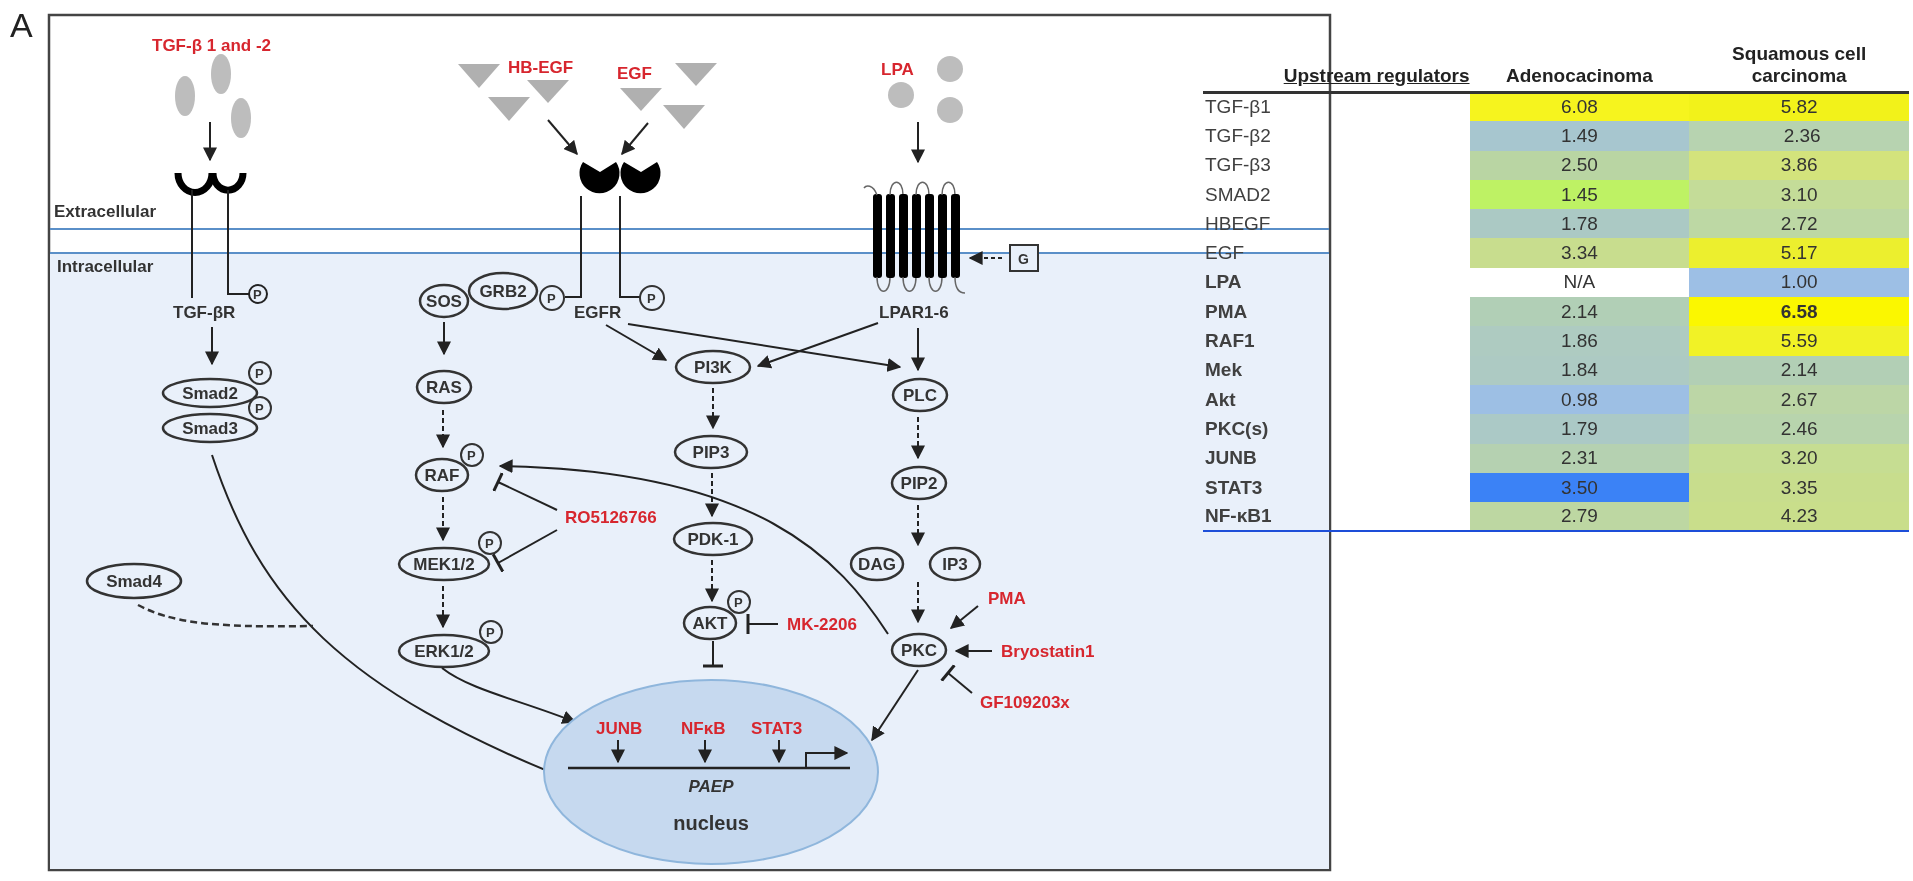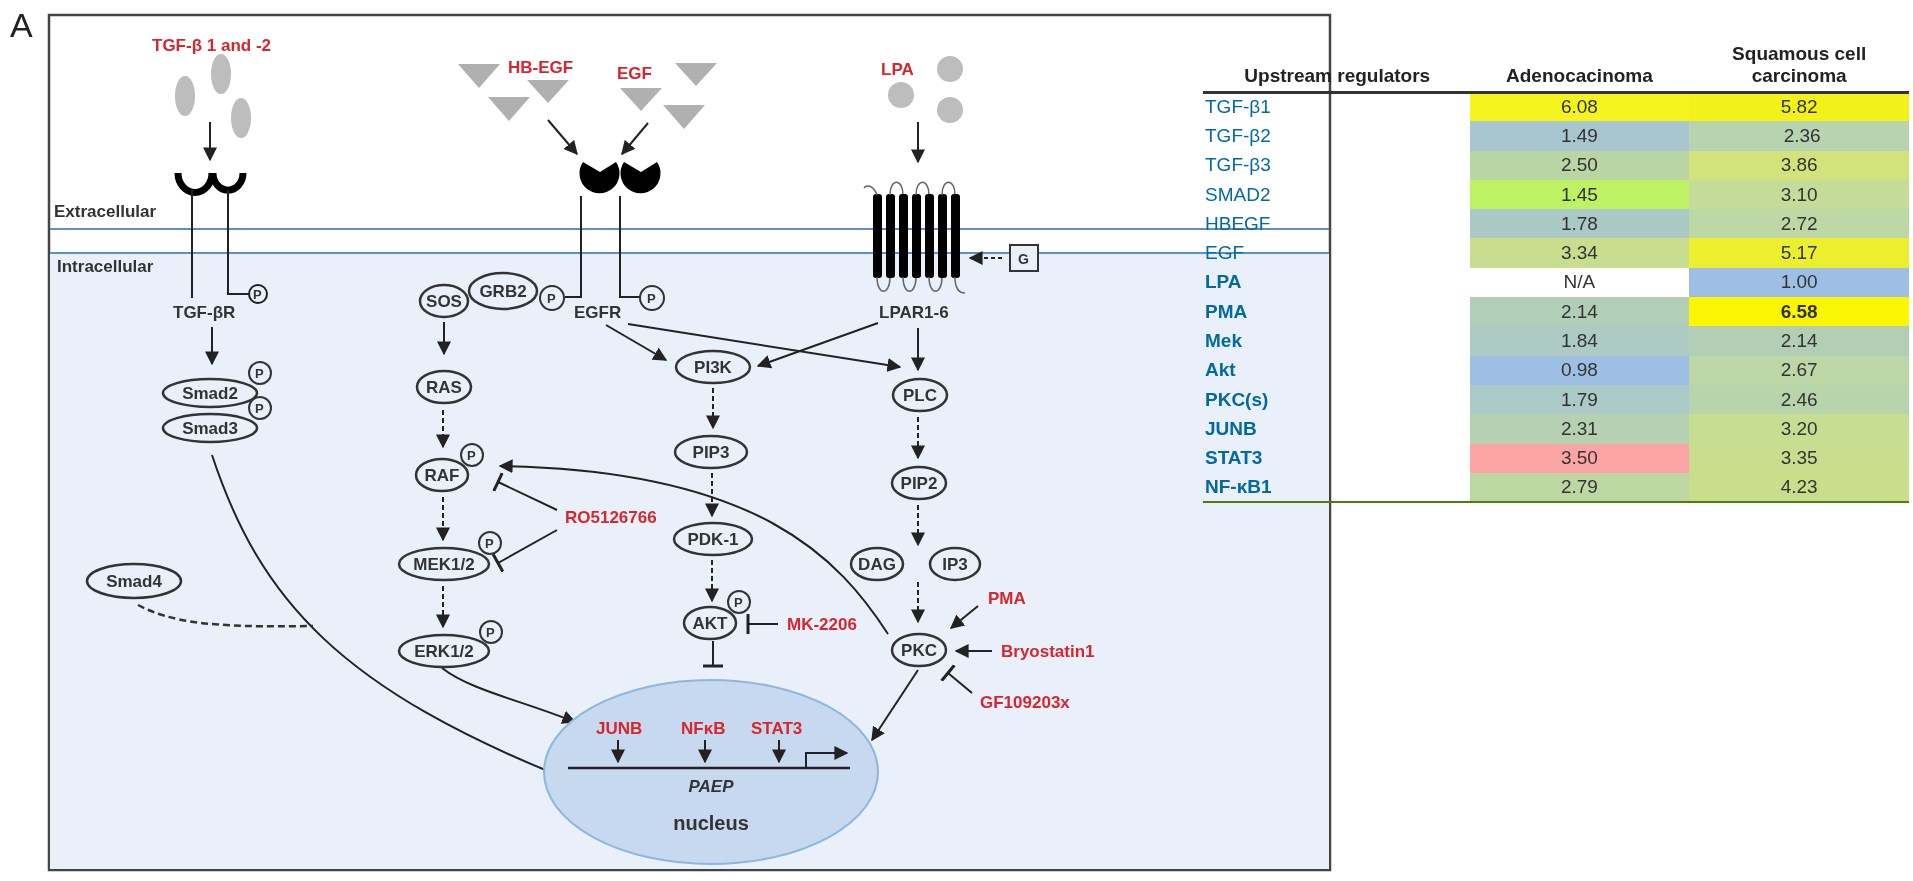--- a/index.html
+++ b/index.html
@@ -6,27 +6,27 @@
   body{width:1913px;height:881px;position:relative;overflow:hidden;font-family:"Liberation Sans",sans-serif;}
   .panel-letter{position:absolute;font-family:"Liberation Sans",sans-serif;font-size:34px;color:#222;}
   #diagram{position:absolute;left:0;top:0;}
   .lbl{font-family:"Liberation Sans",sans-serif;font-weight:bold;fill:#333;}
   .red{fill:#d7262e;}
   .node-text{font-size:17px;}
   .ptext{font-size:13px;}
   #table-wrap{position:absolute;left:1203px;top:22px;width:706px;}
   table{border-collapse:collapse;width:706px;font-family:"Liberation Sans",sans-serif;}
   th{font-weight:bold;font-size:19px;color:#222;vertical-align:bottom;padding:0 0 4px 0;text-align:center;}
-  th.first{text-align:center;padding-left:2px;}
+  th.first{text-align:right;padding-left:2px;text-decoration:underline;}
   thead tr{border-bottom:3px solid #333;}
   tbody tr{height:29.3px;}
   td{font-size:19px;color:#333;text-align:center;padding:0;}
-  td.name{text-align:left;padding-left:2px;font-weight:normal;color:#0369a1;width:265px;}
+  td.name{text-align:left;padding-left:2px;font-weight:normal;color:#404040;width:265px;}
   td.name.bold{font-weight:bold;}
-  tbody tr:last-child{border-bottom:2px solid #4d7c0f;}
+  tbody tr:last-child{border-bottom:2px solid #1d4ed8;}
 </style>
 </head>
 <body>
 
 <div class="panel-letter" style="left:10px;top:6px;">A</div>
 <div class="panel-letter" style="left:1178px;top:6px;">B</div>
 
 <svg id="diagram" width="1913" height="881" viewBox="0 0 1913 881">
   <defs>
     <marker id="arr" viewBox="0 0 10 10" refX="9" refY="5" markerWidth="7" markerHeight="7" orient="auto-start-reverse">
@@ -257,20 +257,25 @@
           <td class="name bold">LPA</td>
           <td style="background: rgb(255, 255, 255);">N/A</td>
           <td style="background: rgb(157, 191, 229); margin-top: 24px;">1.00</td>
         </tr>
         <tr>
           <td class="name bold">PMA</td>
           <td style="background: rgb(177, 207, 182);">2.14</td>
           <td style="background: rgb(251, 247, 0); font-weight: bold;">6.58</td>
         </tr>
         <tr>
+          <td class="name bold">RAF1</td>
+          <td style="background: rgb(174, 203, 193);">1.86</td>
+          <td style="background: rgb(241, 242, 38);">5.59</td>
+        </tr>
+        <tr>
           <td class="name bold">Mek</td>
           <td style="background: rgb(173, 202, 195);">1.84</td>
           <td style="background: rgb(178, 207, 181);">2.14</td>
         </tr>
         <tr>
           <td class="name bold">Akt</td>
           <td style="background: rgb(157, 191, 228);">0.98</td>
           <td style="background: rgb(188, 214, 166);">2.67</td>
         </tr>
         <tr>
@@ -278,21 +283,21 @@
           <td style="background: rgb(171, 201, 198);">1.79</td>
           <td style="background: rgb(184, 212, 173);">2.46</td>
         </tr>
         <tr>
           <td class="name bold">JUNB</td>
           <td style="background: rgb(181, 209, 177);">2.31</td>
           <td style="background: rgb(198, 221, 146);">3.20</td>
         </tr>
         <tr>
           <td class="name bold">STAT3</td>
-          <td style="background: #fca5a5;">3.50</td>
+          <td style="background: #3b82f6;">3.50</td>
           <td style="background: rgb(200, 221, 141);">3.35</td>
         </tr>
         <tr>
           <td class="name bold">NF-κB1</td>
           <td style="background: rgb(189, 215, 162);">2.79</td>
           <td style="background: rgb(201, 222, 139);">4.23</td>
         </tr>
       </tbody>
   </table>
 </div>

